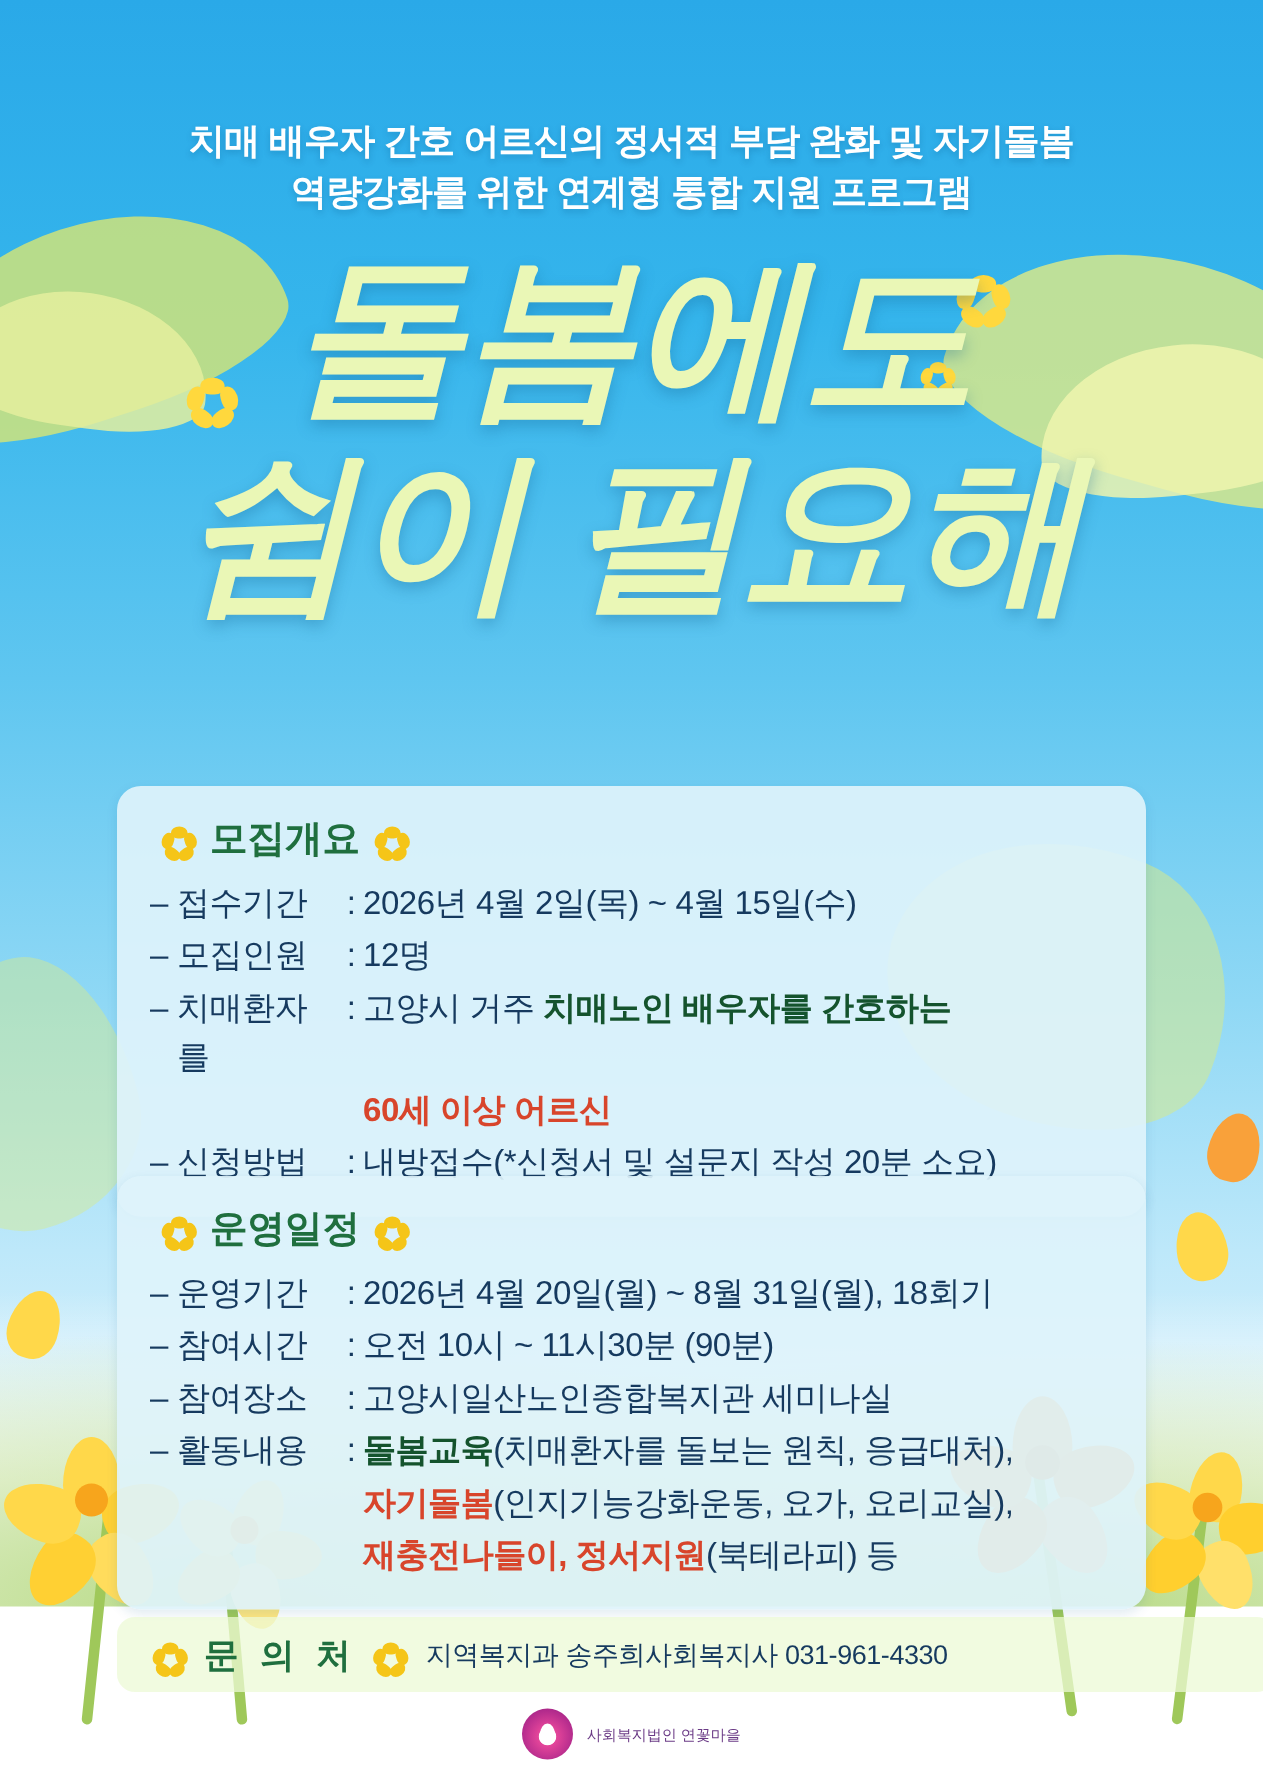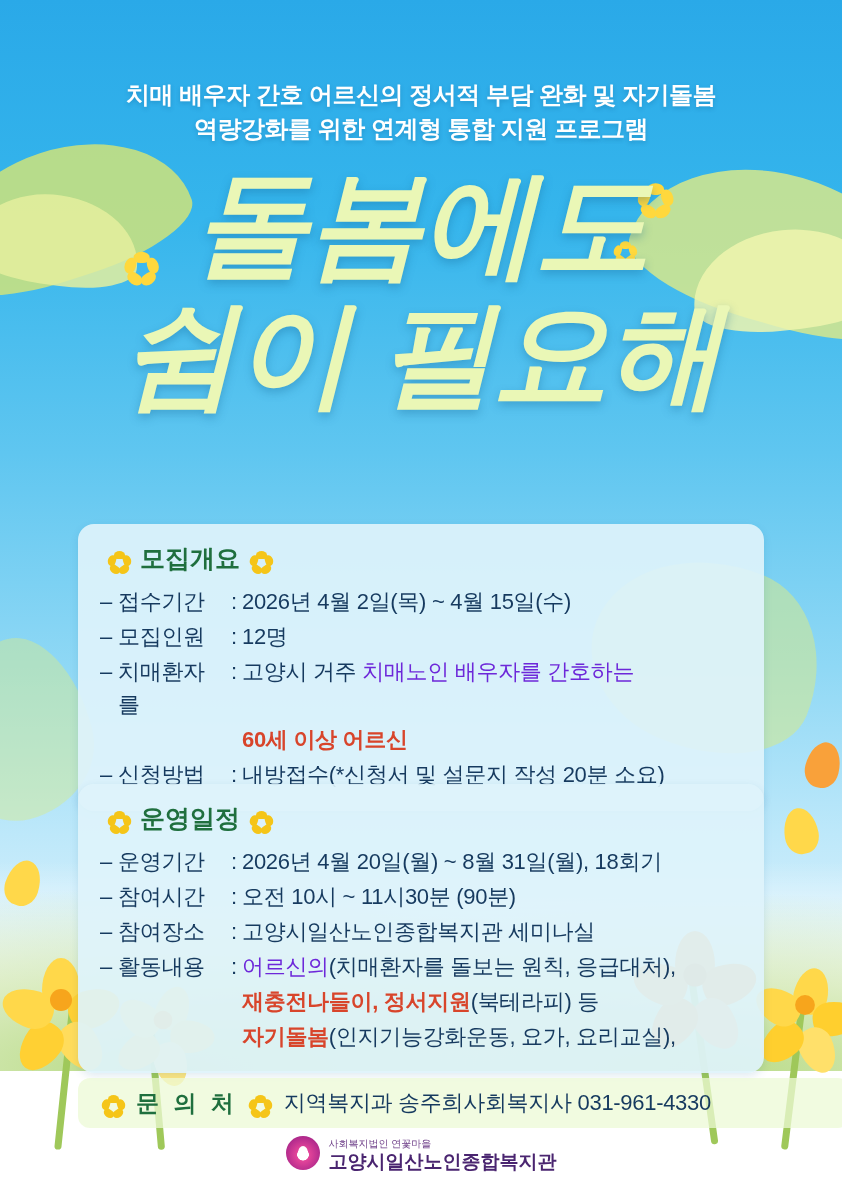--- a/index.html
+++ b/index.html
@@ -186,21 +186,21 @@
     color: #163a5f;
     font-size: 22px;
     line-height: 1.5;
     margin: 2px 0 2px 0;
     letter-spacing: -0.3px;
   }
   .dash { width: 18px; flex: 0 0 18px; color: #163a5f; }
   .label { flex: 0 0 108px; }
   .colon { flex: 0 0 16px; text-align: center; }
   .value { flex: 1 1 auto; }
-  .value .hl { color: #6d28d9; font-weight: 400; }
+  .value .hl { color: #14532d; font-weight: 700; }
   .indent { padding-left: 142px; }
   .indent .hl { color: #d8452b; font-weight: 700; }
 
   
   .contact {
     position: absolute;
     left: 78px;
     top: 1078px;
     width: 772px;
     height: 50px;
@@ -213,21 +213,21 @@
     box-sizing: border-box;
   }
   .contact .c-title {
     color: #1f6f3e;
     font-size: 23px;
     font-weight: 700;
     letter-spacing: 4px;
   }
   .contact .c-text {
     color: #163a5f;
-    font-size: 22px;
+    font-size: 18px;
     letter-spacing: -0.3px;
   }
 
   
   .footer {
     position: absolute;
     left: 0; right: 0; bottom: 18px;
     display: flex;
     align-items: center;
     justify-content: center;
@@ -425,31 +425,31 @@
       <span class="dash">–</span>
       <span class="label">참여장소</span>
       <span class="colon">:</span>
       <span class="value">고양시일산노인종합복지관 세미나실</span>
     </div>
 
     <div class="row">
       <span class="dash">–</span>
       <span class="label">활동내용</span>
       <span class="colon">:</span>
-      <span class="value"><span class="hl">어르신의</span><span>(치매환자를 돌보는 원칙, 응급대처),</span></span>
+      <span class="value"><span class="hl">돌봄교육</span><span>(치매환자를 돌보는 원칙, 응급대처),</span></span>
+    </div>
+
+    <div class="row indent">
+      <span class="hl">자기돌봄</span>
+        <span>(인지기능강화운동, 요가, 요리교실),</span>
     </div>
 
     <div class="row indent">
       <span class="hl">재충전나들이, 정서지원</span>
         <span>(북테라피) 등</span>
-    </div>
-
-    <div class="row indent">
-      <span class="hl">자기돌봄</span>
-        <span>(인지기능강화운동, 요가, 요리교실),</span>
     </div>
   </div>
 
   <div class="contact">
     <span class="head-ico">
         <i></i>
         <i></i>
         <i></i>
         <i></i>
         <i></i>
@@ -462,17 +462,16 @@
         <i></i>
         <i></i>
       </span>
     <span class="c-text">지역복지과 송주희사회복지사 031-961-4330</span>
   </div>
 
   <div class="footer">
     <span class="logo-mark"></span>
     <span class="logo-text">
       <span class="l1">사회복지법인 연꽃마을</span><br>
-      <span class="l2">고양시일산노인종합복지관</span>
     </span>
   </div>
 
 </div>
 
 </body></html>

